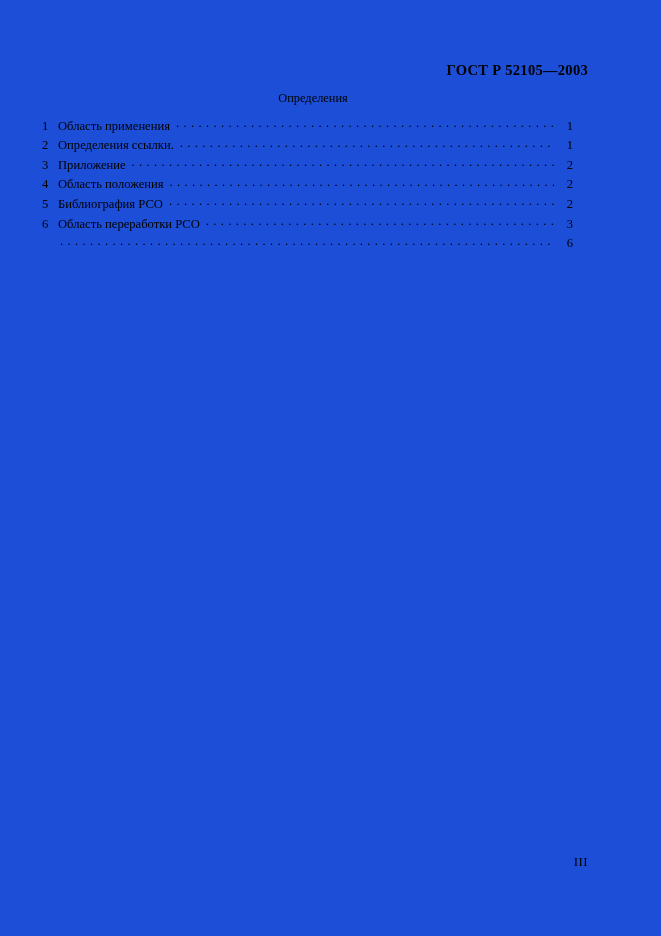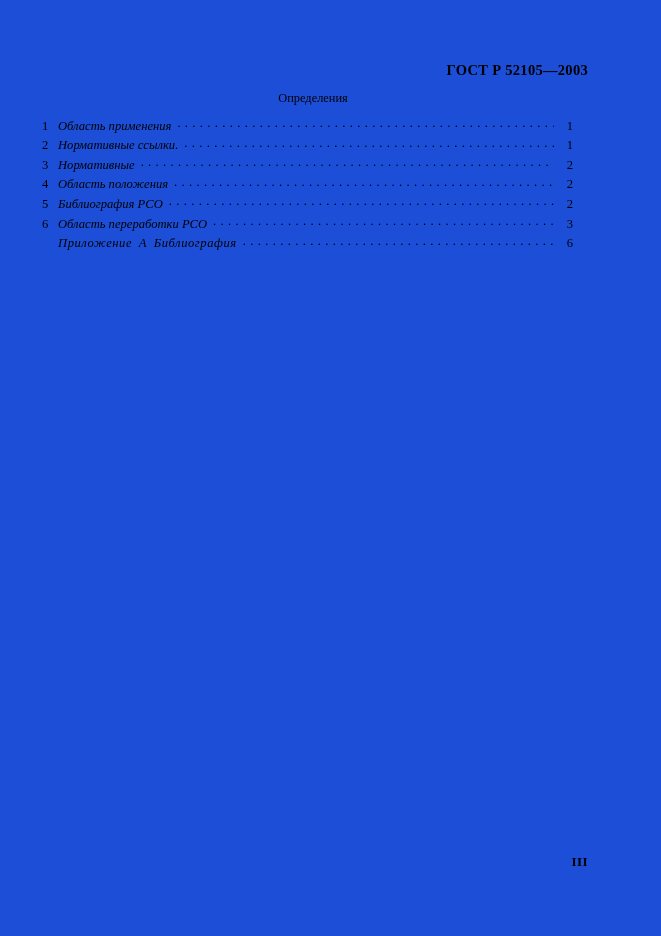--- a/index.html
+++ b/index.html
@@ -62,21 +62,20 @@
   }
 
   .toc-num {
     flex: 0 0 auto;
     width: 16px;
   }
 
   .toc-label {
     flex: 0 0 auto;
     padding-right: 4px;
-    font-style: italic;
   }
 
   .toc-label.spaced {
     letter-spacing: 0.55px;
     word-spacing: 3px;
   }
 
   .toc-leader {
     flex: 1 1 auto;
     overflow: hidden;
@@ -102,21 +101,21 @@
     text-align: right;
     padding-left: 3px;
   }
 
   
   .folio {
     position: absolute;
     bottom: 68px;
     right: 73px;
     font-size: 13px;
-    font-weight: bold;
+    font-weight: normal;
     letter-spacing: 0.4px;
     line-height: 1;
     text-align: right;
   }
 </style>
 </head>
 <body>
 
 <div class="page">
 
@@ -128,28 +127,28 @@
 
     <div class="toc-entry">
       <span class="toc-num">1</span>
       <span class="toc-label">Область применения</span>
       <span class="toc-leader"></span>
       <span class="toc-page">1</span>
     </div>
 
     <div class="toc-entry">
       <span class="toc-num">2</span>
-      <span class="toc-label">Нормативные ссылки.</span>
+      <span class="toc-label">Определения ссылки.</span>
       <span class="toc-leader"></span>
       <span class="toc-page">1</span>
     </div>
 
     <div class="toc-entry">
       <span class="toc-num">3</span>
-      <span class="toc-label">Нормативные</span>
+      <span class="toc-label">Приложение</span>
       <span class="toc-leader"></span>
       <span class="toc-page">2</span>
     </div>
 
     <div class="toc-entry">
       <span class="toc-num">4</span>
       <span class="toc-label">Область положения</span>
       <span class="toc-leader"></span>
       <span class="toc-page">2</span>
     </div>
@@ -163,21 +162,20 @@
 
     <div class="toc-entry">
       <span class="toc-num">6</span>
       <span class="toc-label">Область переработки РСО</span>
       <span class="toc-leader"></span>
       <span class="toc-page">3</span>
     </div>
 
     <div class="toc-entry">
       <span class="toc-num"></span>
-      <span class="toc-label spaced">Приложение А  Библиография</span>
       <span class="toc-leader"></span>
       <span class="toc-page">6</span>
     </div>
 
   </div>
 
   <div class="folio">III</div>
 
 </div>
 

